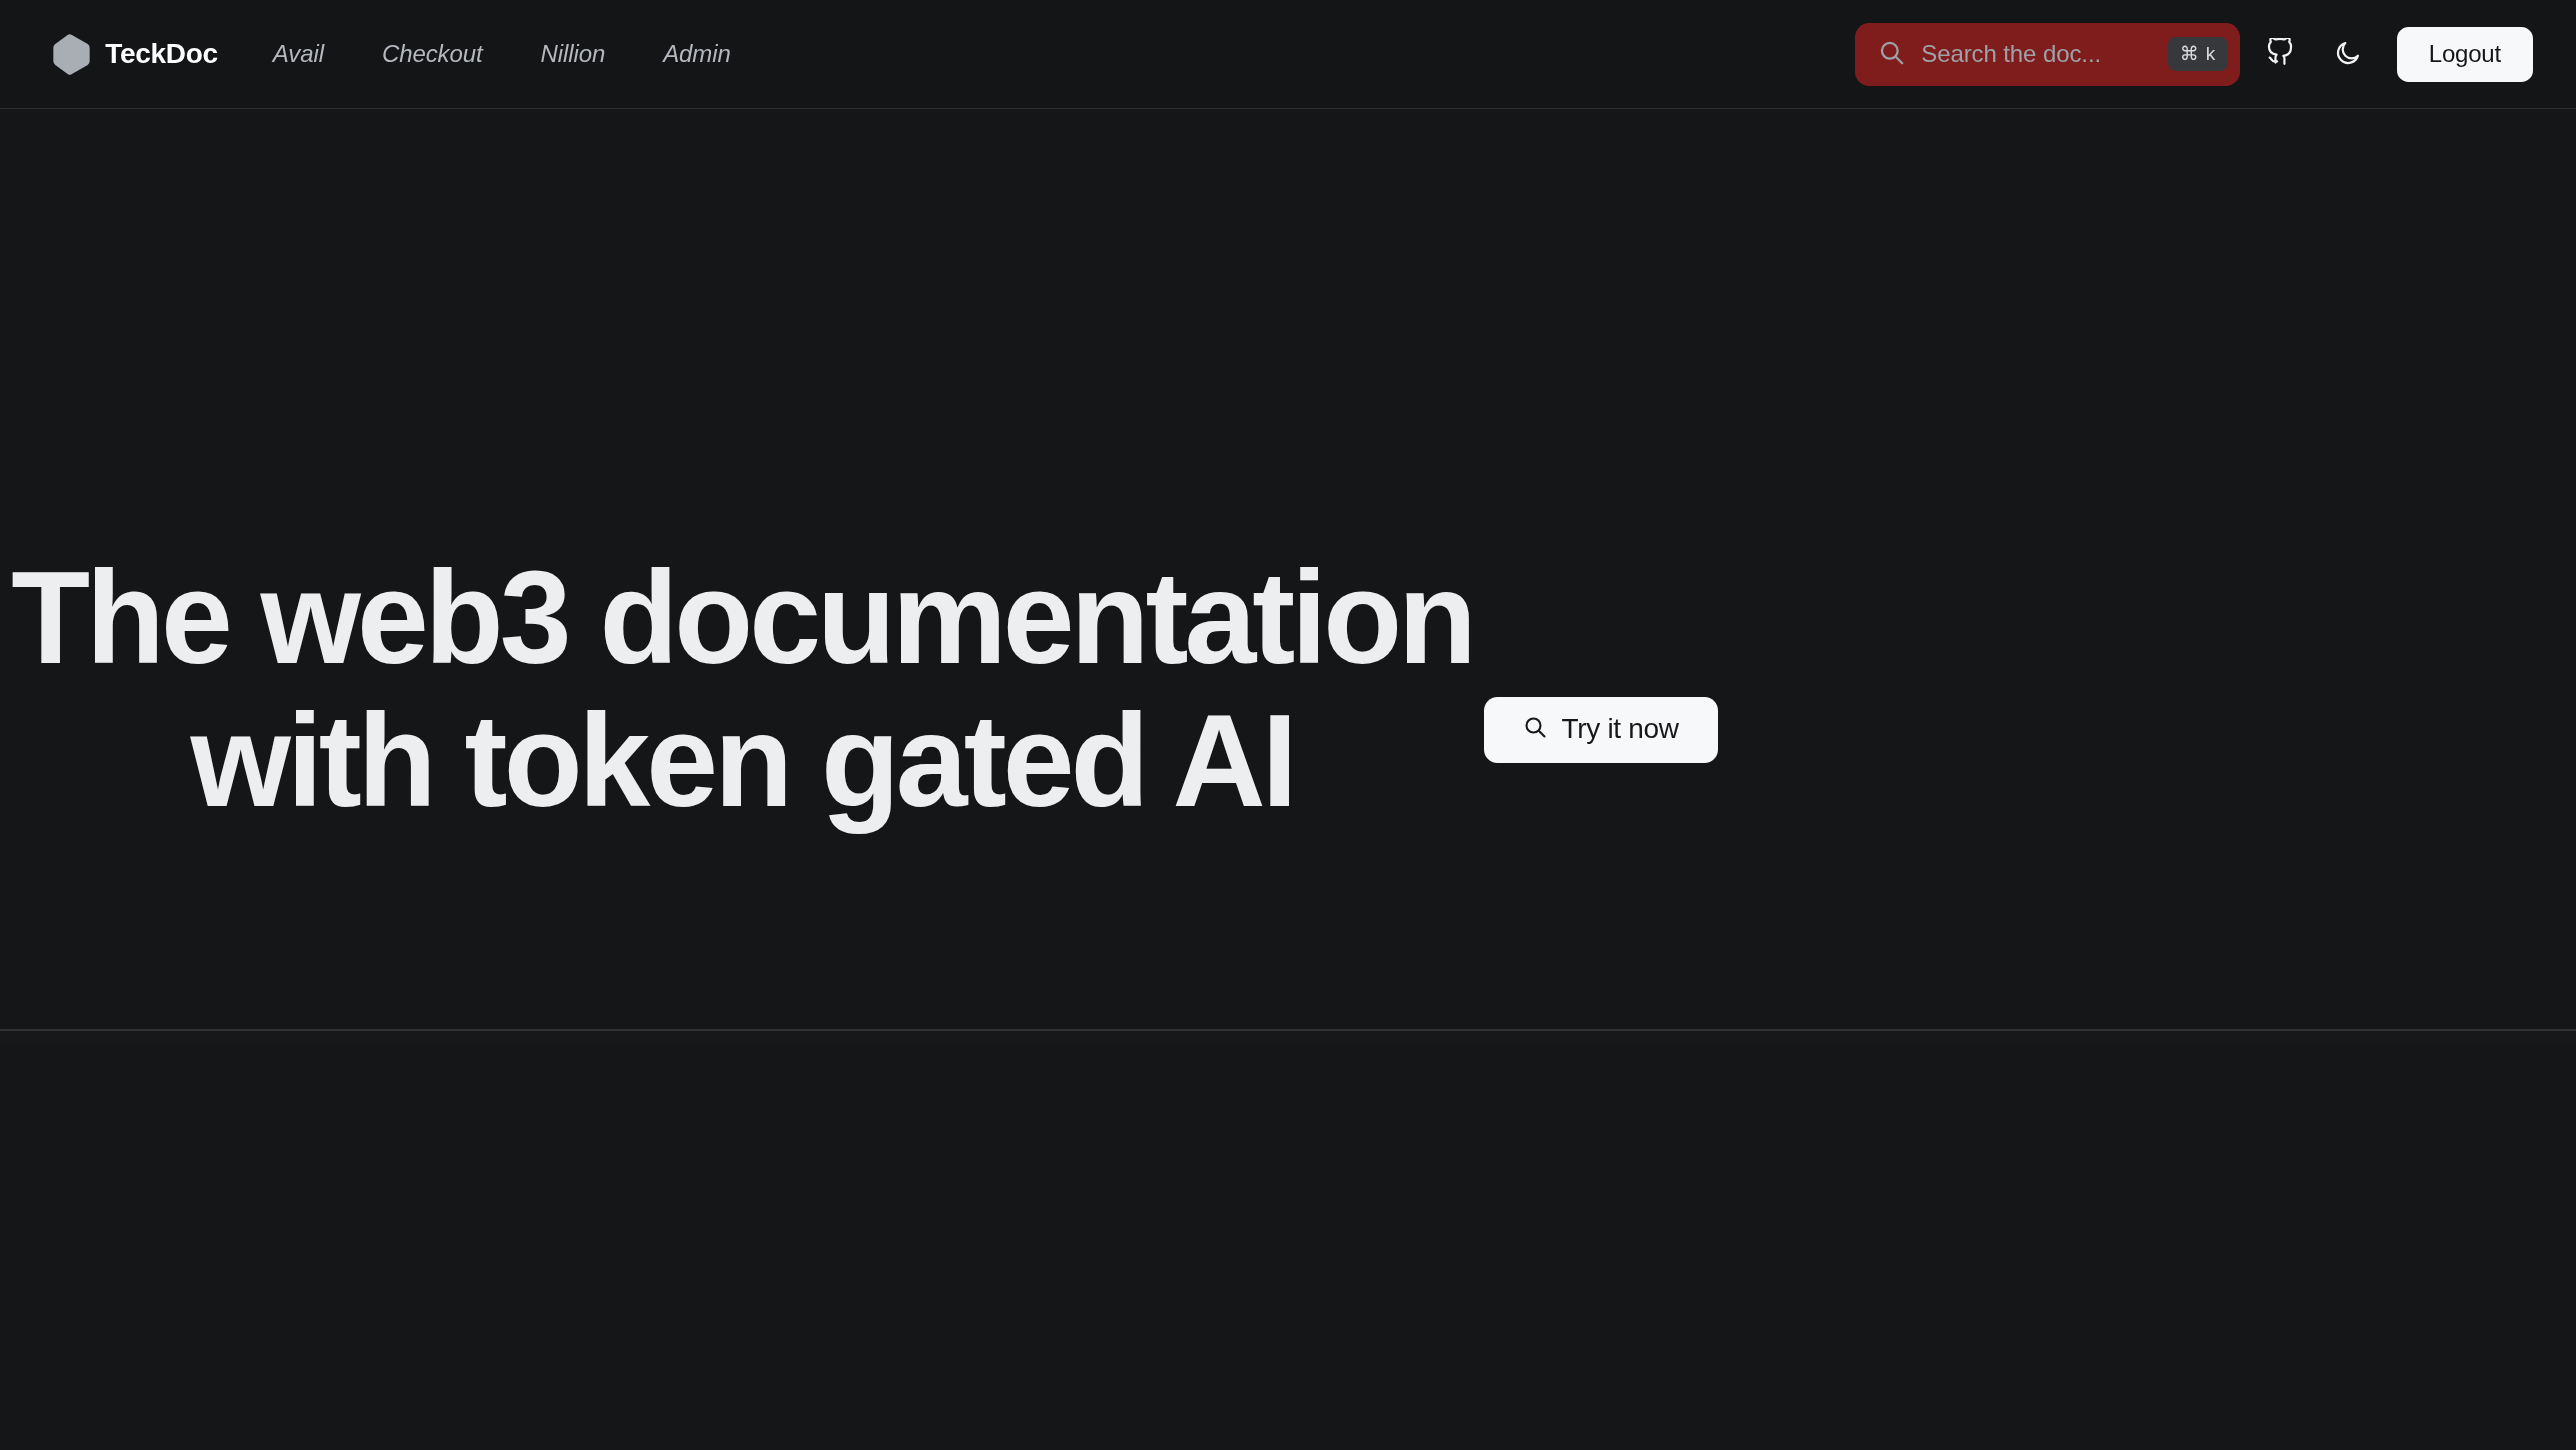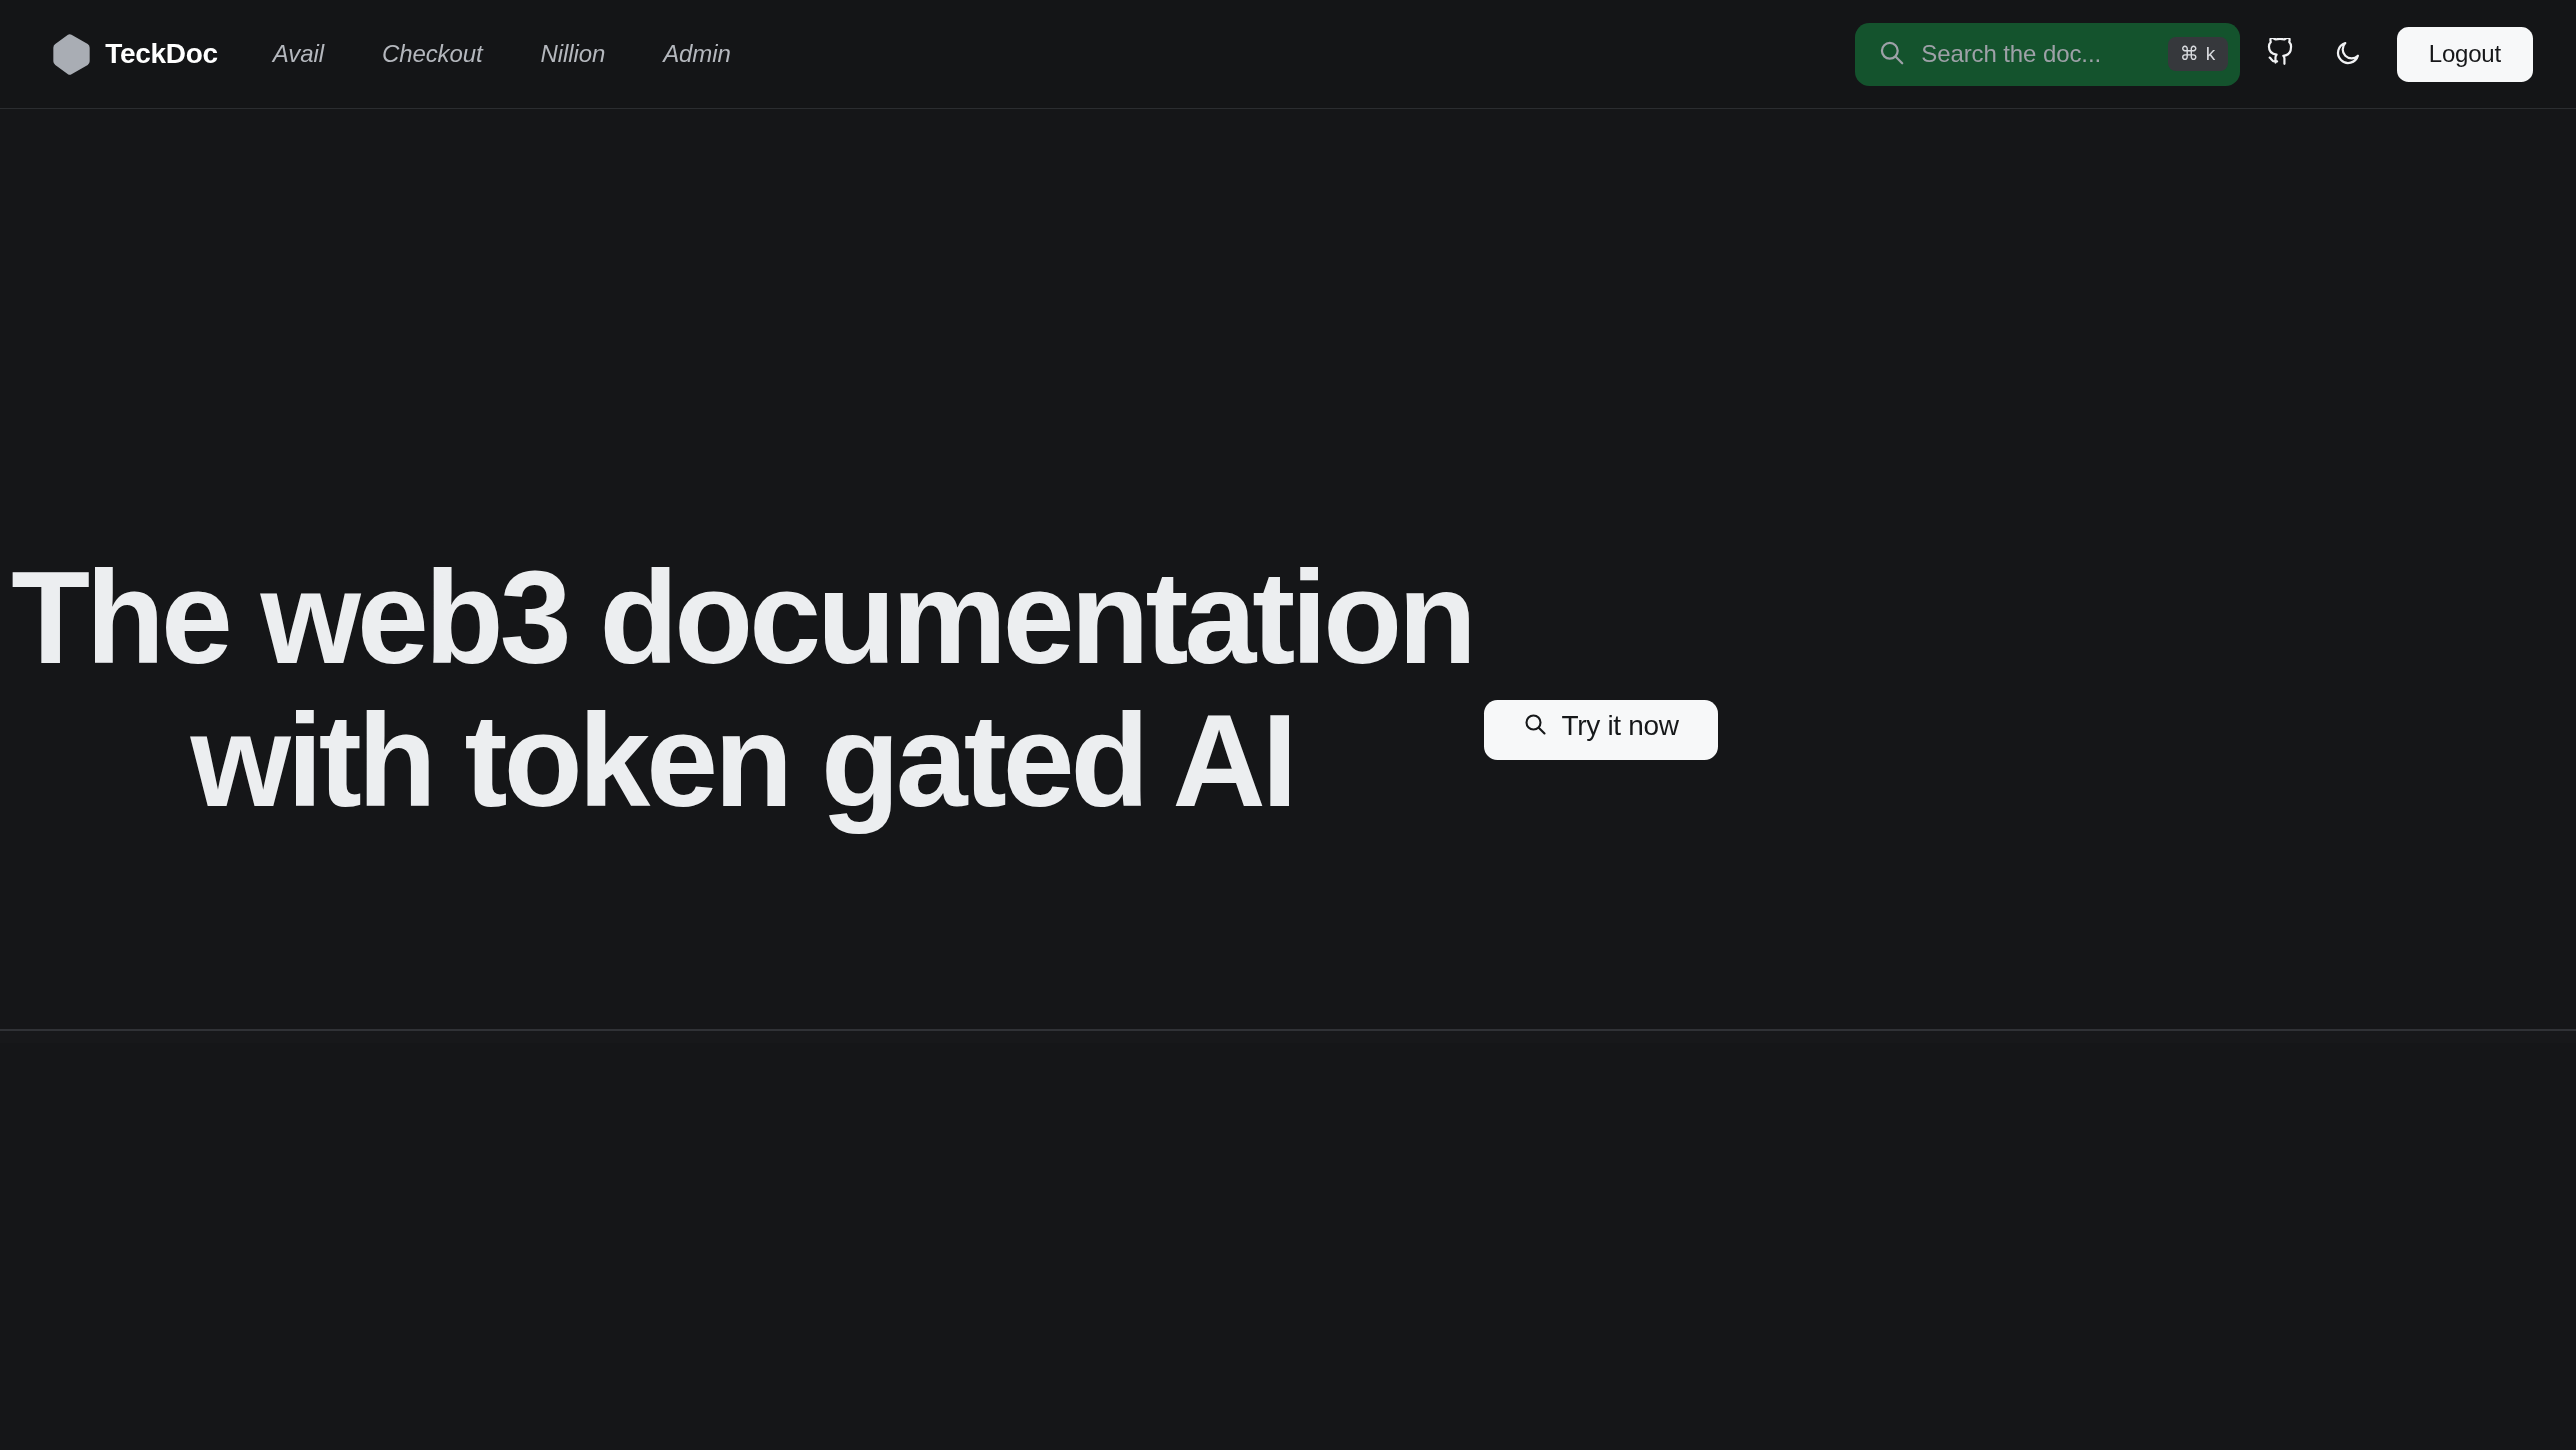--- a/index.html
+++ b/index.html
@@ -84,21 +84,21 @@
     gap:0px;
     flex:0 0 auto;
   }
 
   
   .search-box {
     display:flex;
     align-items:center;
     width:385px;
     height:63px;
-    background:#14532d;
+    background:#7f1d1d;
     border-radius:14.3px;
     padding:0 12.5px 0 23px;
     cursor:text;
     gap:16px;
   }
   .search-icon { flex:0 0 auto; display:block; }
   .search-placeholder {
     flex:1 1 auto;
     color:#9ea1a8;
     font-size:24px;
@@ -201,21 +201,21 @@
     justify-content:space-between;
     gap:14.3px;
     background:#f7f8f9;
     color:#16181a;
     border:none;
     border-radius:13.4px;
     font-family:"Liberation Sans", sans-serif;
     font-size:28px;
     font-weight:400;
     letter-spacing:-0.3px;
-    padding:12px 39px 19px;
+    padding:18px 39px 19px;
     line-height:1;
     cursor:pointer;
     white-space:nowrap;
   }
   .cta-icon { flex:0 0 auto; display:block; }
 
   
   .footer-rule {
     position:absolute;
     left:0;

